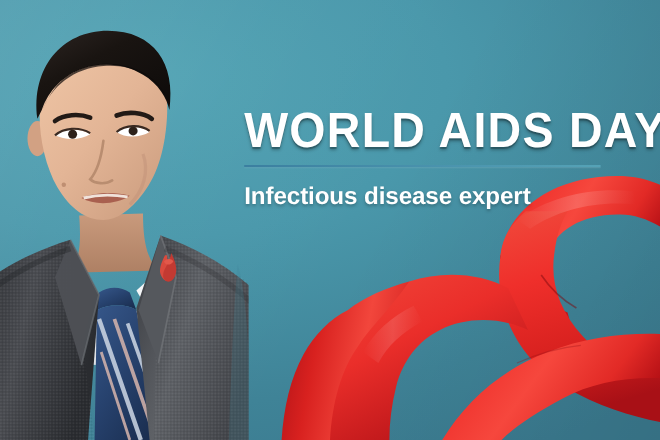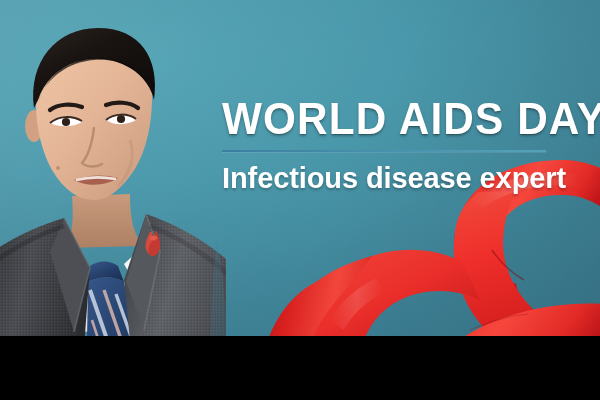--- a/index.html
+++ b/index.html
@@ -4,21 +4,21 @@
 <style>
   html,body{margin:0;padding:0;}
   body{
     width:600px;height:400px;
     background:#000;
     font-family:"Liberation Sans", sans-serif;
     overflow:hidden;
   }
   #banner{
     position:relative;
-    width:600px;height:336px;
+    width:600px;height:400px;
     overflow:hidden;
   }
 
   
   .bg{
     position:absolute;inset:0;
     background:
       radial-gradient(120% 95% at 22% 18%, #52a3b4 0%, #4a98ab 38%, #3f8397 78%, #3b7b90 100%);
   }
   .bg-sheen{
@@ -58,21 +58,21 @@
   }
   .rule{
     margin:9px 0 0 0;
     width:324px;height:2px;
     background:linear-gradient(90deg,#3b7fa0 0%, #4a93ad 55%, #55a2b6 100%);
     box-shadow:0 1px 0 rgba(255,255,255,.10);
   }
   .subtitle{
     margin:11px 0 0 0;
     color:#ffffff;
-    font-size:29px;
+    font-size:22px;
     line-height:30px;
     font-weight:bold;
     letter-spacing:-.1px;
     text-shadow:0 2px 3px rgba(0,0,0,.26);
   }
   .subtitle .ln{display:block;white-space:nowrap;}
 </style>
 </head>
 <body>
 

